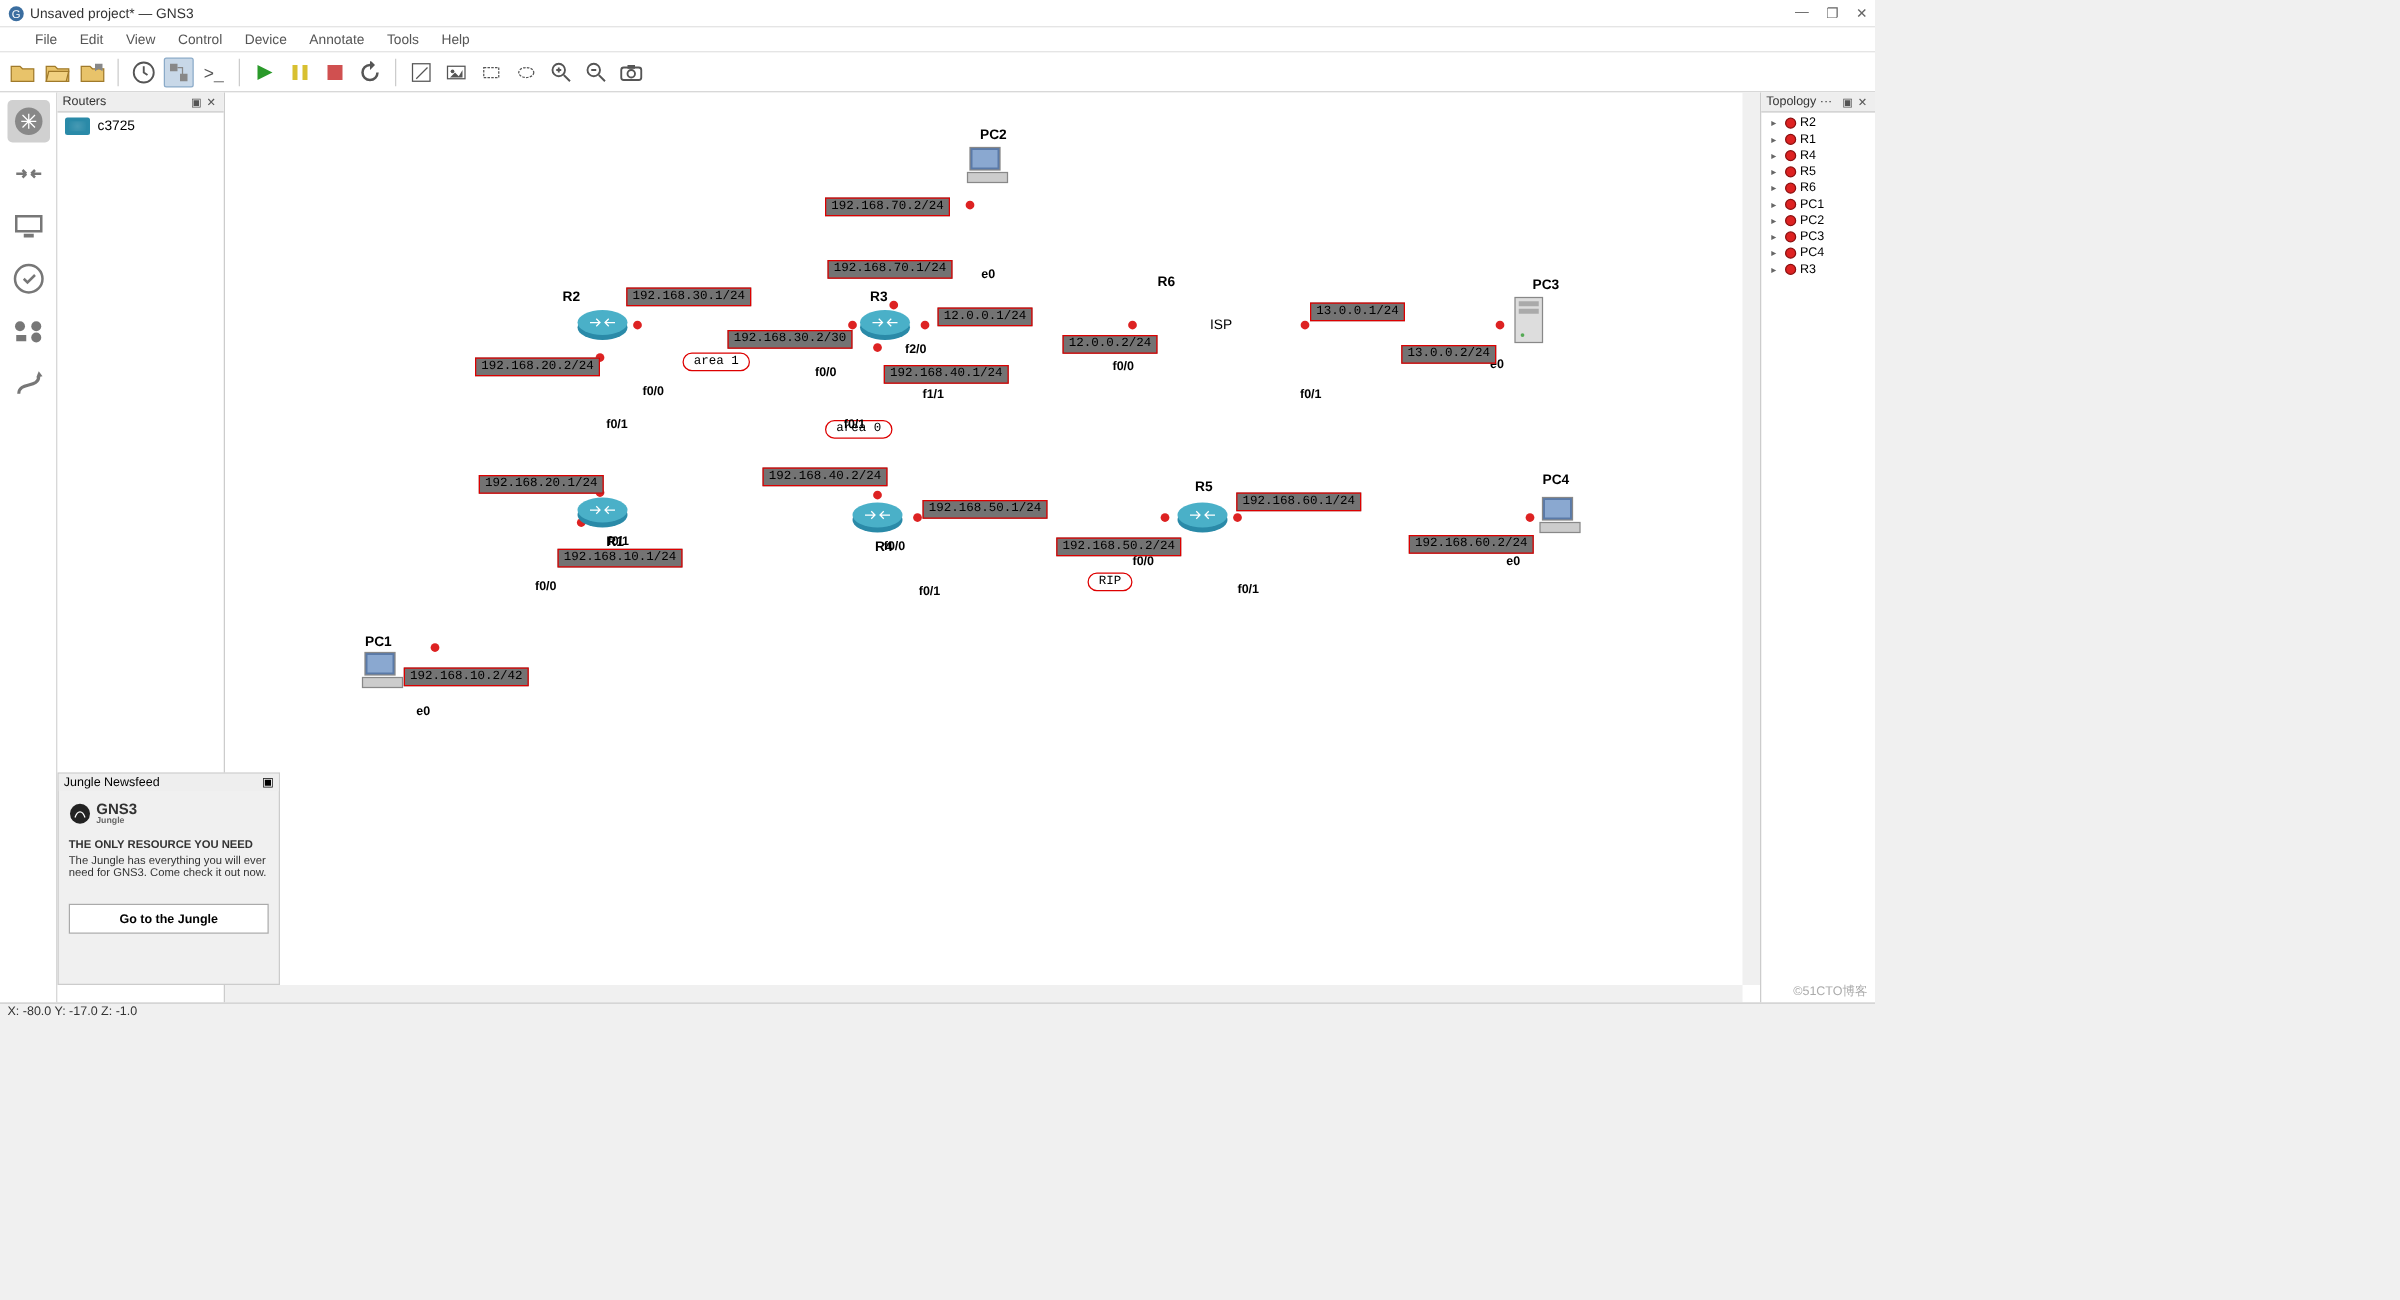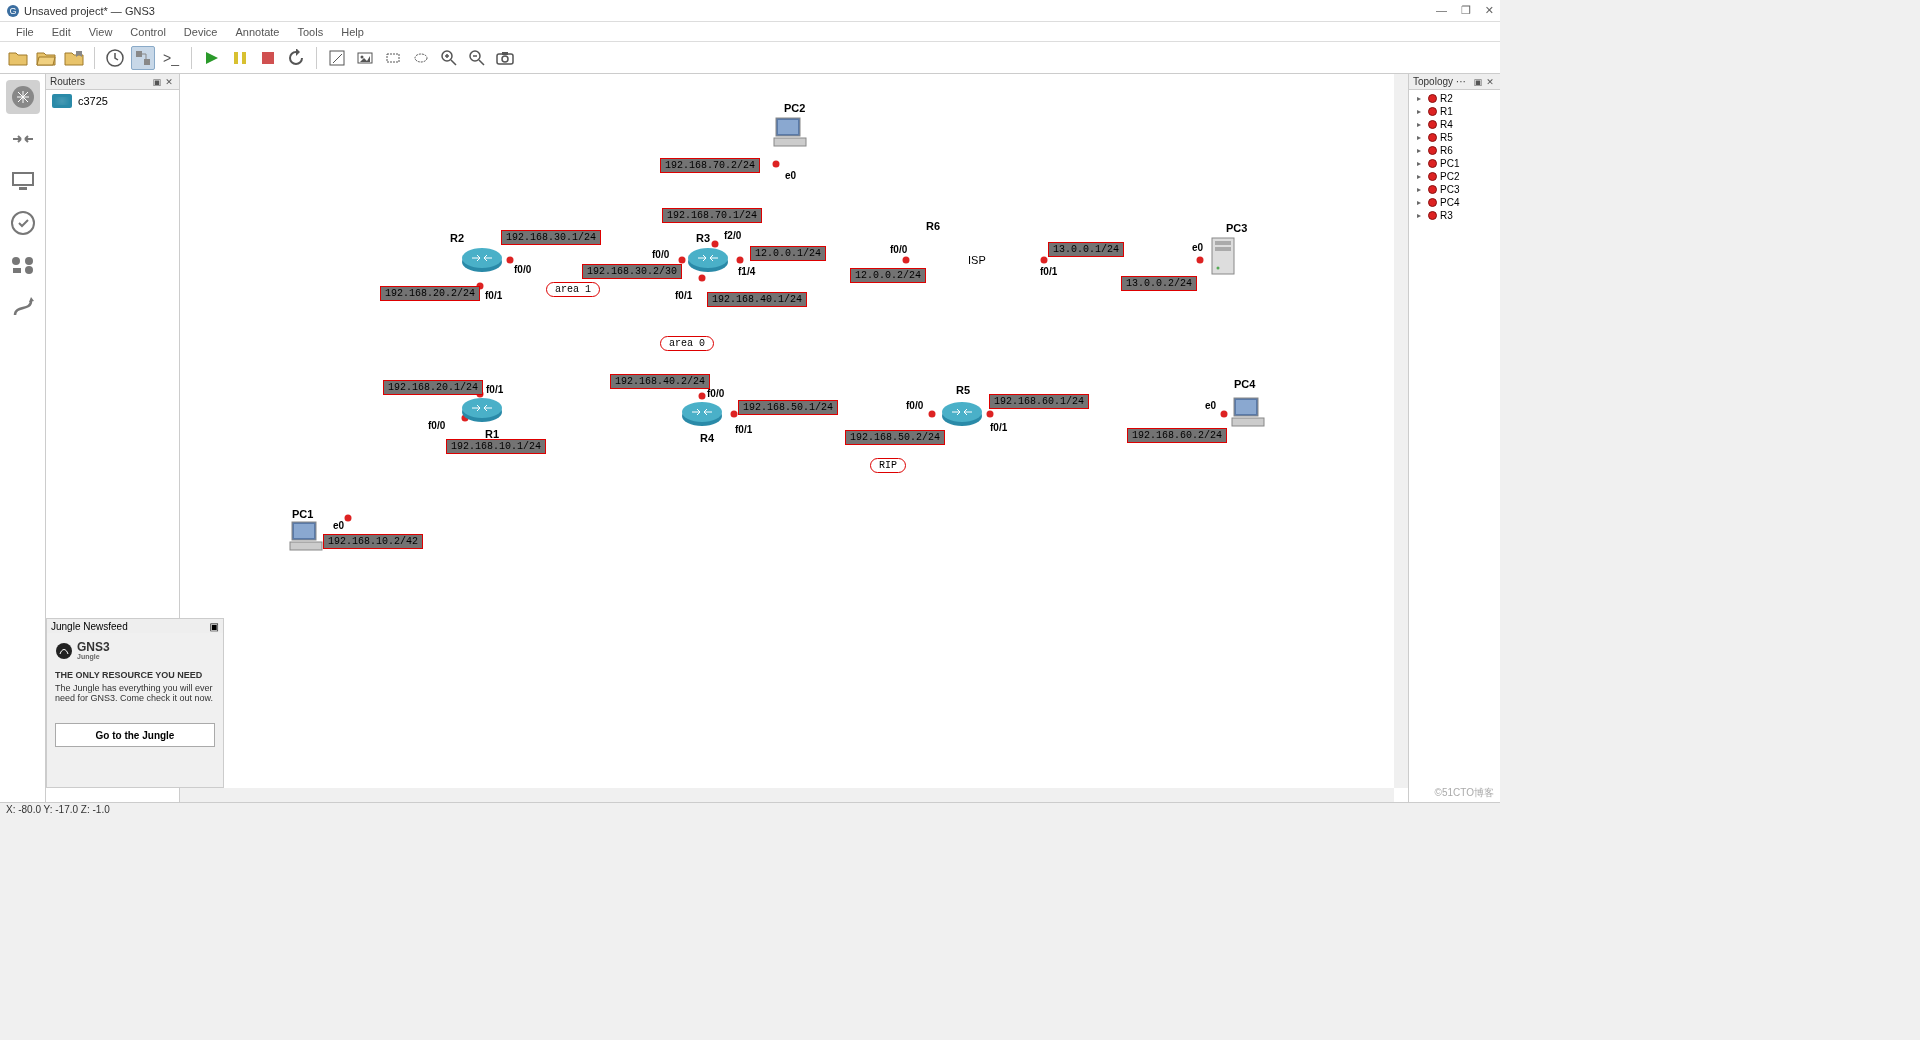--- a/index.html
+++ b/index.html
@@ -1,21 +1,21 @@
 <!DOCTYPE html>
 <html><head>
 <meta charset="utf-8">
 <style>
 * { box-sizing: border-box; margin: 0; padding: 0; }
 body { font-family: "Segoe UI", Tahoma, sans-serif; font-size: 11px; background: #f0f0f0; overflow: hidden; width: 1500px; height: 816px; position: relative; }
 .titlebar { height: 22px; background: #fff; display: flex; align-items: center; padding: 0 6px; border-bottom: 1px solid #ddd; }
 .titlebar .icon { width: 14px; height: 14px; margin-right: 4px; }
 .titlebar .title { font-size: 11px; color: #333; flex: 1; }
 .titlebar .winbtns { display: flex; gap: 14px; color: #666; }
-.menubar { height: 20px; background: #fff; display: flex; align-items: center; padding: 0 8px; gap: 2px; border-bottom: 1px solid #ddd; }
+.menubar { height: 20px; background: #fff; display: flex; align-items: center; padding: 0 20px; gap: 2px; border-bottom: 1px solid #ddd; }
 .menubar span { padding: 2px 8px; font-size: 11px; color: #555; cursor: default; }
 .toolbar { height: 32px; background: #fff; display: flex; align-items: center; padding: 0 6px; gap: 4px; border-bottom: 1px solid #ccc; }
 .tbtn { width: 24px; height: 24px; display: flex; align-items: center; justify-content: center; border-radius: 2px; }
 .tbtn.sel { background: #c8d8e8; border: 1px solid #8aaac8; }
 .sep { width: 1px; height: 22px; background: #ccc; margin: 0 4px; }
 .workspace { position: absolute; top: 74px; left: 0; right: 0; bottom: 14px; display: flex; }
 .left-toolbar { width: 46px; background: #fff; border-right: 1px solid #ccc; display: flex; flex-direction: column; align-items: center; padding-top: 6px; gap: 8px; }
 .lbtn { width: 34px; height: 34px; display: flex; align-items: center; justify-content: center; color: #777; }
 .routers-panel { width: 134px; background: #fff; border-right: 1px solid #ccc; display: flex; flex-direction: column; }
 .panel-header { height: 16px; background: #eee; border-bottom: 1px solid #ccc; display: flex; align-items: center; padding: 0 4px; font-size: 10px; color: #333; }
@@ -37,21 +37,21 @@
 .nf-head { height: 14px; background: #eee; font-size: 10px; padding: 0 4px; display: flex; align-items: center; }
 .nf-body { padding: 8px; font-size: 9px; color: #333; }
 .nf-logo { font-weight: bold; font-size: 12px; margin-bottom: 10px; display:flex; align-items:center; gap:4px;}
 .nf-title { font-weight: bold; font-size: 9px; }
 .nf-btn { margin-top: 20px; width: 100%; height: 24px; background: #fff; border: 1px solid #aaa; font-size: 10px; font-weight: bold; }
 .statusbar { position: absolute; left: 0; right: 0; bottom: 0; height: 14px; background: #f0f0f0; font-size: 10px; padding: 0 6px; display: flex; align-items: center; color: #333; border-top: 1px solid #ccc; }
 .watermark { position: absolute; right: 6px; bottom: 16px; font-size: 10px; color: #aaa; }
 
 
 .node-label { position: absolute; font-size: 11px; font-weight: bold; }
-.port-label { position: absolute; font-size: 10px; font-weight: bold; }
+.port-label { position: absolute; font-size: 10px; font-weight: bold; margin-top: 44px; }
 .ip-label { position: absolute; font-size: 10px; font-family: "Courier New", monospace; background: #737373; border: 1px solid #d00; padding: 1px 4px; color: #000; }
 .router { position: absolute; width: 44px; height: 28px; }
 .pc { position: absolute; width: 36px; height: 32px; }
 .server { position: absolute; width: 26px; height: 40px; }
 .link-dot { position: absolute; width: 7px; height: 7px; background: #d22; border-radius: 50%; transform: translate(-50%, -50%); }
 .area-label { position: absolute; border: 1px solid #d00; border-radius: 10px; padding: 1px 8px; font-size: 10px; font-family: Liberation Mono, monospace; background: #fff; }
 svg.links { position: absolute; inset: 0; }
 </style>
 </head>
 <body>
@@ -349,21 +349,21 @@
       <div class="port-label" style="left:153px;top:446px">e0</div>
       <div class="port-label" style="left:605px;top:96px">e0</div>
       <div class="port-label" style="left:1012px;top:168px">e0</div>
       <div class="port-label" style="left:1025px;top:326px">e0</div>
       <div class="port-label" style="left:248px;top:346px">f0/0</div>
       <div class="port-label" style="left:306px;top:310px">f0/1</div>
       <div class="port-label" style="left:305px;top:216px">f0/1</div>
       <div class="port-label" style="left:334px;top:190px">f0/0</div>
       <div class="port-label" style="left:472px;top:175px">f0/0</div>
       <div class="port-label" style="left:544px;top:156px">f2/0</div>
-      <div class="port-label" style="left:558px;top:192px">f1/4</div>
+      <div class="port-label" style="left:558px;top:192px">f1/1</div>
       <div class="port-label" style="left:495px;top:216px">f0/1</div>
       <div class="port-label" style="left:527px;top:314px">f0/0</div>
       <div class="port-label" style="left:555px;top:350px">f0/1</div>
       <div class="port-label" style="left:726px;top:326px">f0/0</div>
       <div class="port-label" style="left:810px;top:348px">f0/1</div>
       <div class="port-label" style="left:710px;top:170px">f0/0</div>
       <div class="port-label" style="left:860px;top:192px">f0/1</div>
 
       <div class="ip-label" style="left:143px;top:460px">192.168.10.2/42</div>
       <div class="ip-label" style="left:266px;top:365px">192.168.10.1/24</div>

